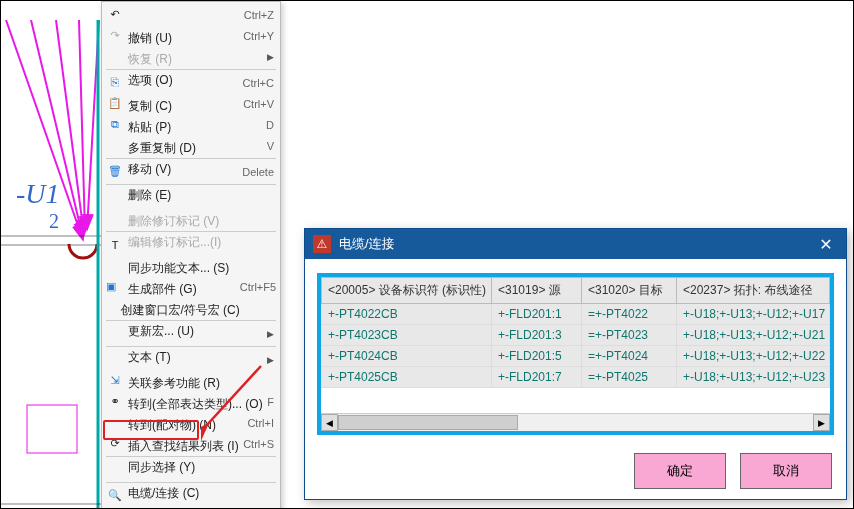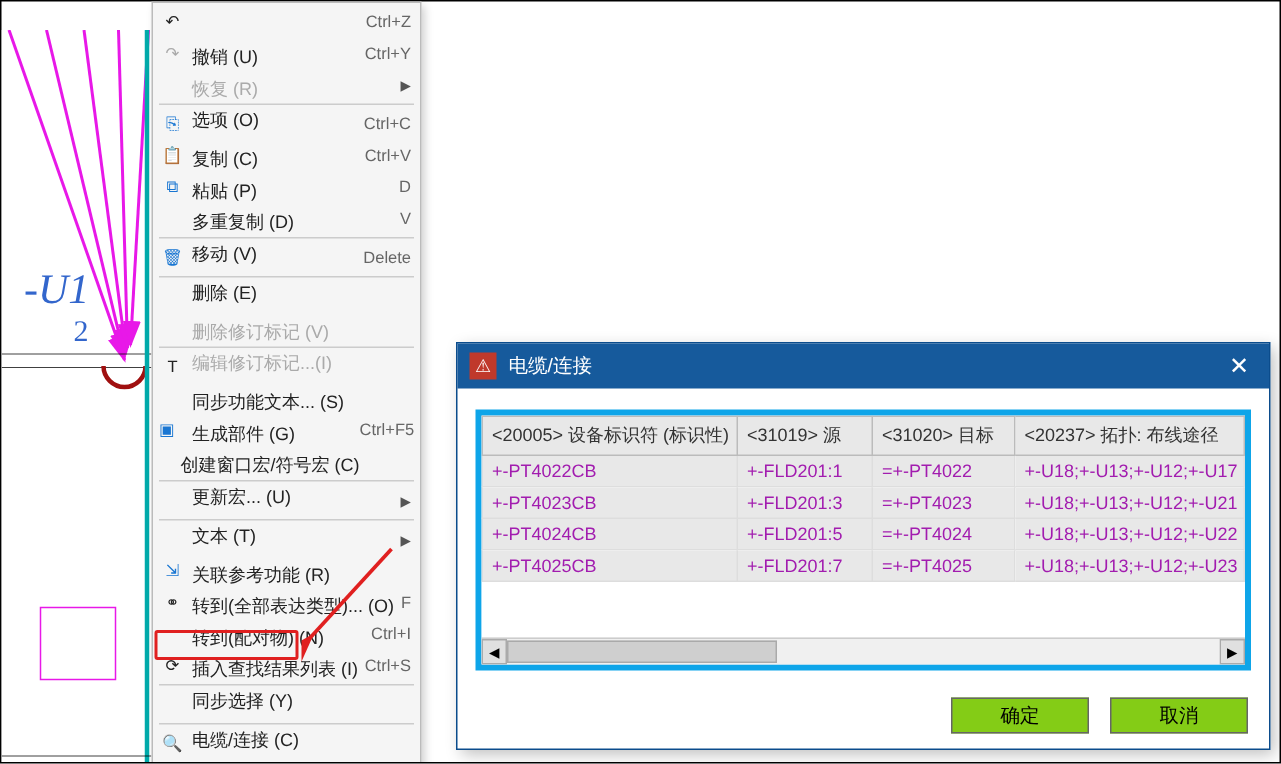--- a/index.html
+++ b/index.html
@@ -19,27 +19,27 @@
 .highlight { position: absolute; left: 102px; top: 419px; width: 96px; height: 20px; border: 2px solid #e02020; border-radius: 2px; z-index: 11; pointer-events: none; }
 .arrow-red { position: absolute; left: 200px; top: 360px; z-index: 12; pointer-events: none; }
 .dialog { position: absolute; left: 303px; top: 227px; width: 543px; height: 272px; background: #fff; border: 1px solid #0b4c8c; box-shadow: 3px 3px 10px rgba(0,0,0,0.25); z-index: 20; display: flex; flex-direction: column; }
 .dlg-title { background: #165a9c; color: #fff; height: 30px; display: flex; align-items: center; padding: 0 8px; font-size: 13px; }
 .dlg-title .warn { width: 18px; height: 18px; background: #c0392b; display: flex; align-items: center; justify-content: center; color: #fff; font-size: 12px; margin-right: 8px; }
 .dlg-title .close { margin-left: auto; width: 24px; height: 24px; display: flex; align-items: center; justify-content: center; cursor: pointer; font-size: 16px; }
 .dlg-body { flex: 1; padding: 14px 12px 8px 12px; display: flex; flex-direction: column; }
 .tbl-wrap { flex: 1; border: 4px solid #0ea5e9; overflow: hidden; display: flex; flex-direction: column; }
 table { border-collapse: collapse; width: 100%; font-size: 12px; table-layout: fixed; }
 th { background: #e8e8e8; border: 1px solid #bbb; padding: 4px 6px; text-align: left; font-weight: normal; color: #333; white-space: nowrap; overflow: hidden; }
-td { border: 1px solid #ddd; padding: 3px 6px; background: #e8e8e8; color: #a21caf; white-space: nowrap; overflow: hidden; }
+td { border: 1px solid #ddd; padding: 3px 6px; background: #e8e8e8; color: #0f766e; white-space: nowrap; overflow: hidden; }
 .scroll-row { display: flex; align-items: center; height: 18px; border-top: 1px solid #ccc; background: #f0f0f0; }
 .scroll-btn { width: 17px; height: 17px; background: #e0e0e0; border: 1px solid #aaa; display: flex; align-items: center; justify-content: center; font-size: 9px; }
 .scroll-track { flex: 1; height: 17px; background: #f0f0f0; position: relative; }
 .scroll-thumb { position: absolute; left: 0; top: 1px; width: 180px; height: 15px; background: #cfcfcf; border: 1px solid #aaa; }
 .dlg-foot { display: flex; justify-content: flex-end; gap: 14px; padding: 10px 14px; }
-.btn { min-width: 92px; height: 24px; background: #84cc16; border: 1px solid #666; display: flex; align-items: center; justify-content: center; cursor: pointer; font-size: 13px; }
+.btn { min-width: 92px; height: 36px; background: #f9a8d4; border: 1px solid #666; display: flex; align-items: center; justify-content: center; cursor: pointer; font-size: 13px; }
 .logo { position: absolute; right: 6px; bottom: 4px; font-style: italic; font-family: Georgia, serif; font-size: 18px; color: #e67e22; z-index: 5; }
 .logo .g { color: #888; }
 </style>
 </head>
 <body>
 
 <div class="canvas">
 <svg width="110" height="509">
   <defs>
     <marker id="mah" markerWidth="10" markerHeight="10" refX="8" refY="3" orient="auto">

